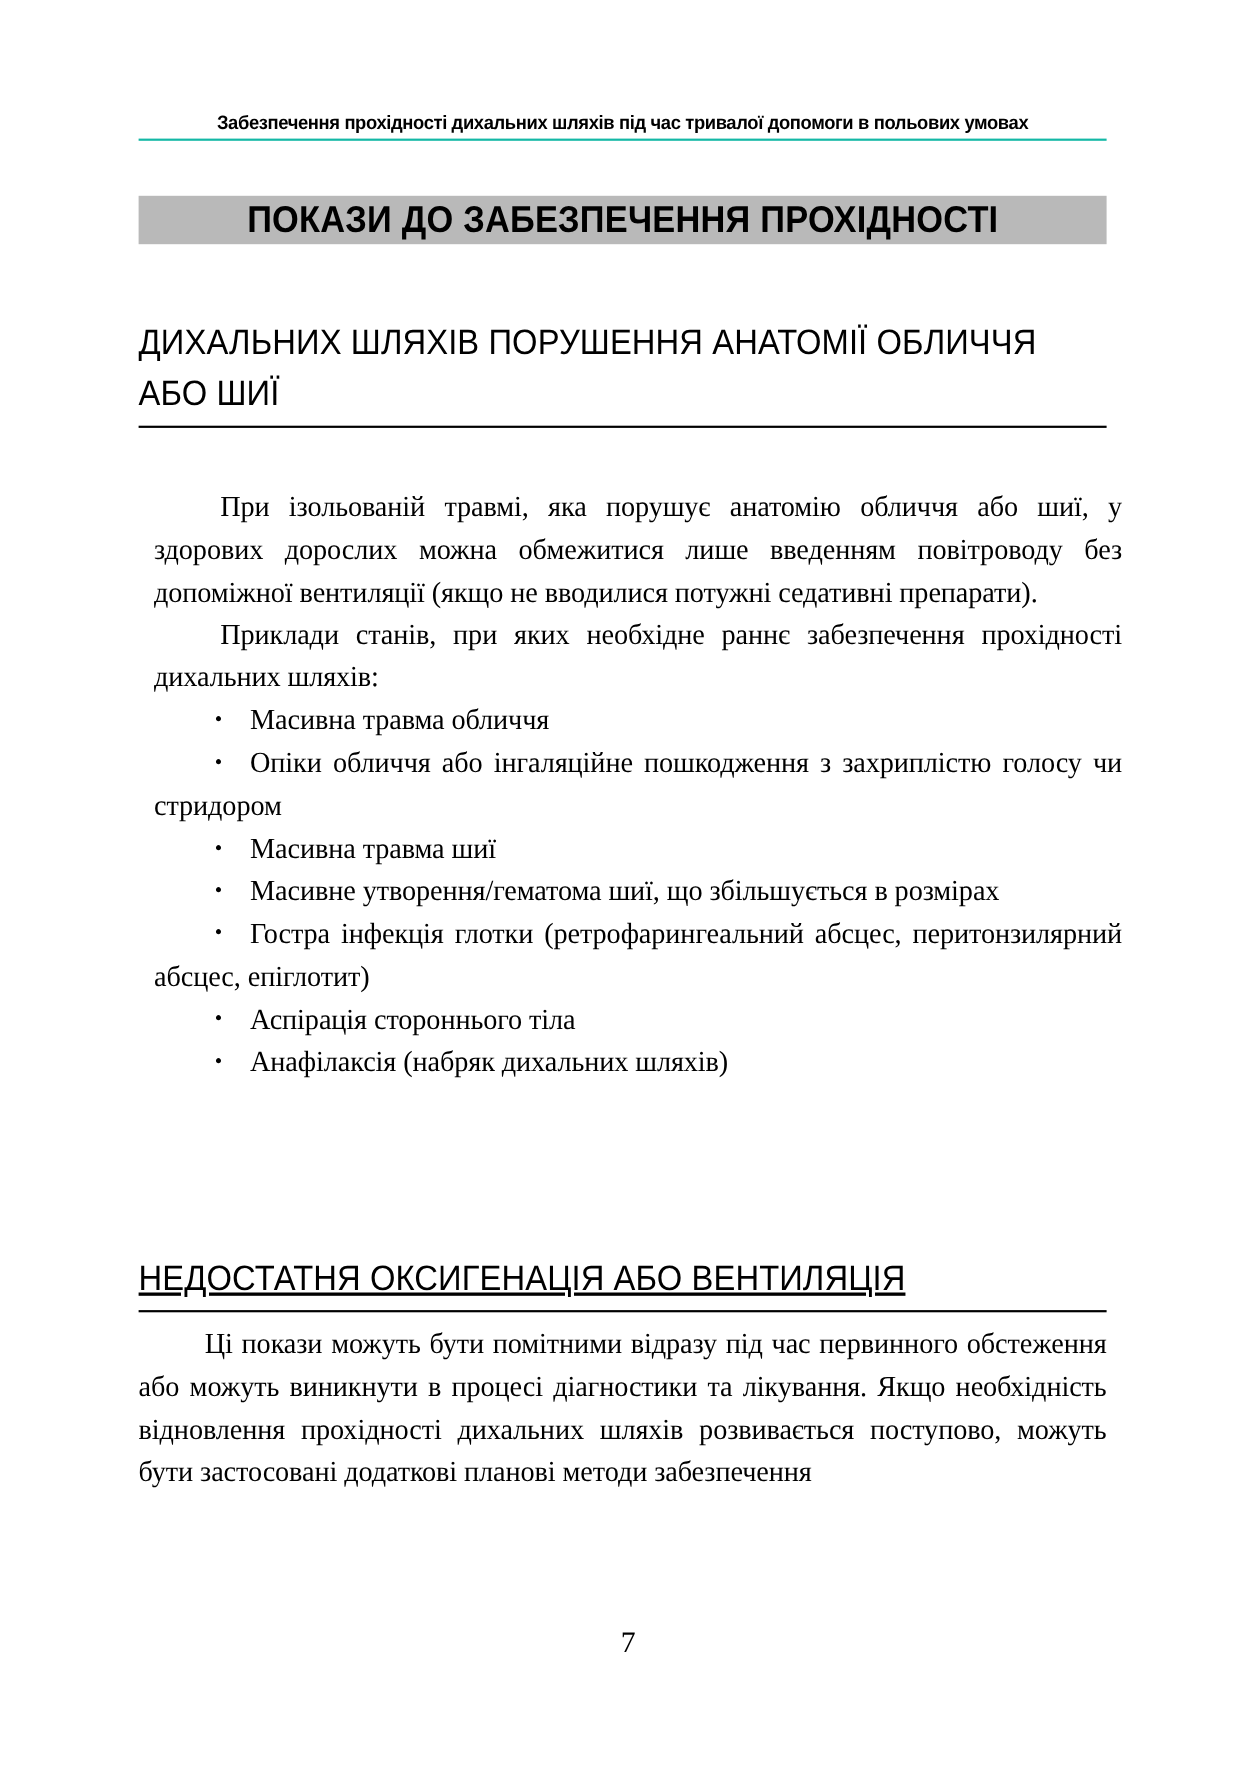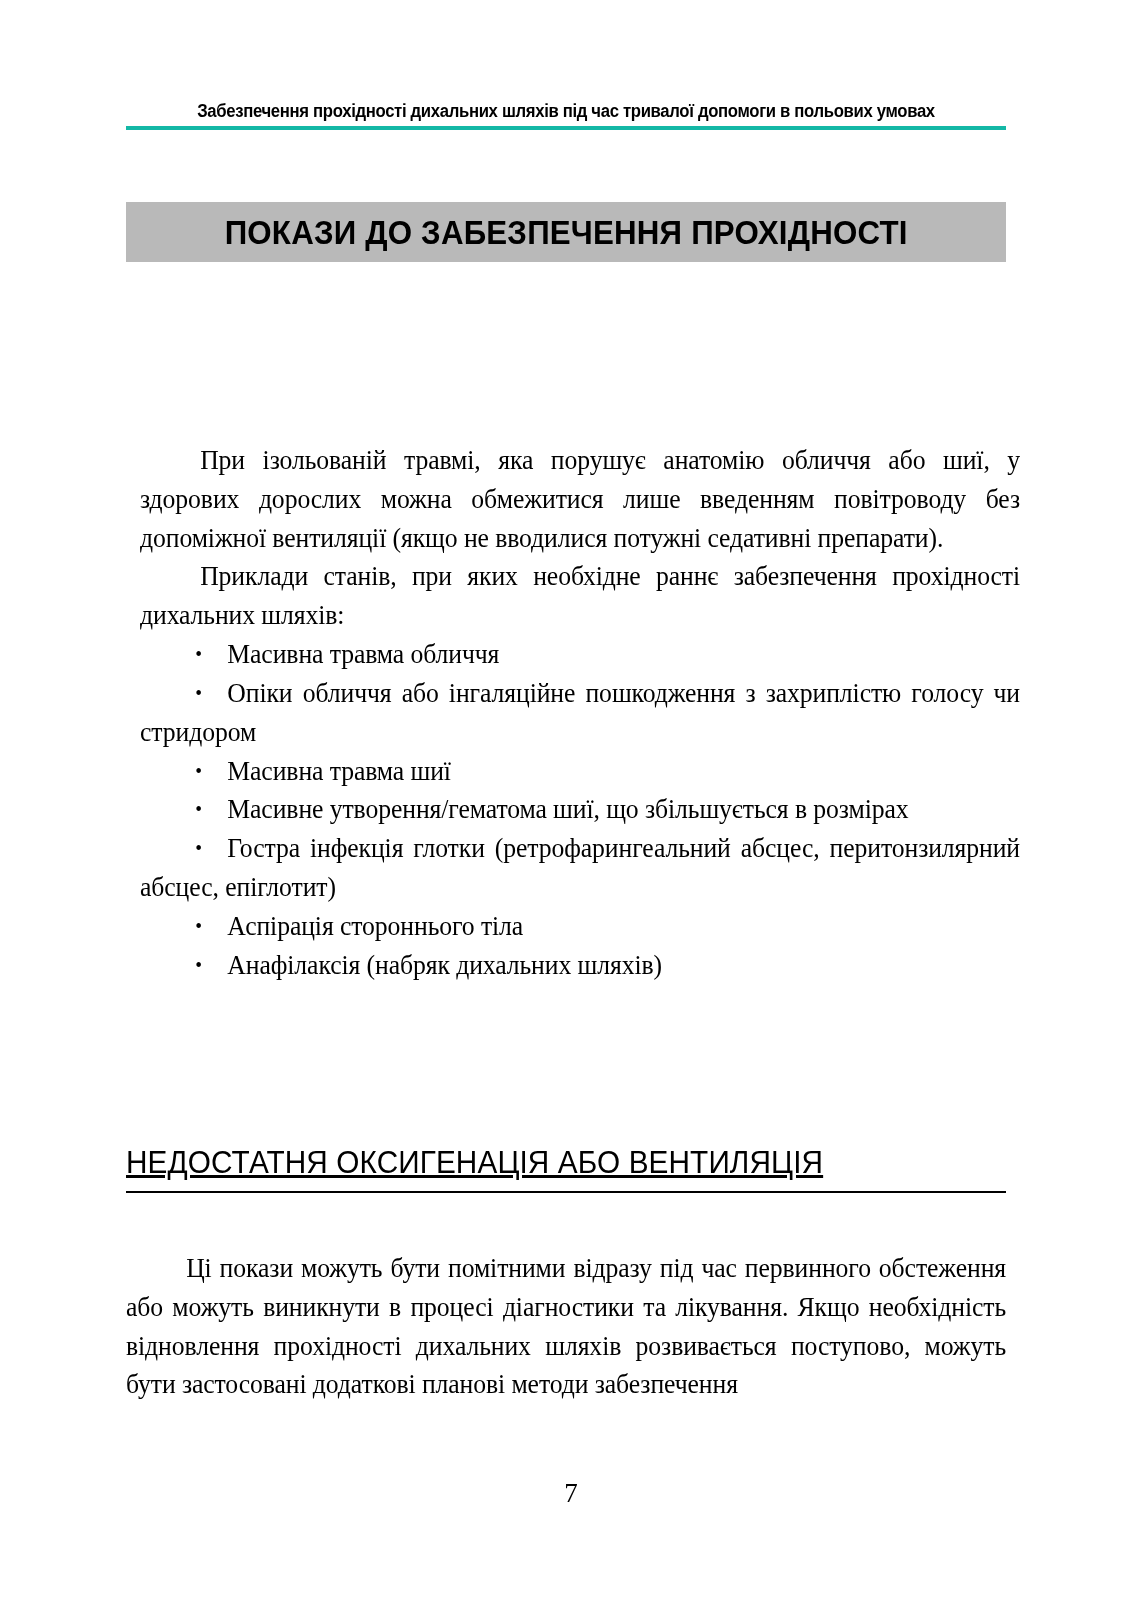--- a/index.html
+++ b/index.html
@@ -22,43 +22,43 @@
     inset: 0;
     background: #ffffff;
   }
 
   
   .running-header {
     position: absolute;
     left: 126px;
     top: 101px;
     width: 880px;
-    border-bottom: 4px solid #14b8a6;
+    border-bottom: 2px solid #14b8a6;
     padding-bottom: 5px;
     text-align: center;
   }
   .running-header-text {
     display: block;
     font-family: "Liberation Sans", "DejaVu Sans", sans-serif;
     font-size: 17.5px;
     font-weight: 600;
     letter-spacing: -0.35px;
     transform: scaleX(0.955);
     transform-origin: center;
     white-space: nowrap;
     line-height: 1.15;
   }
 
   
   .banner {
     position: absolute;
     left: 126px;
-    top: 202px;
-    width: 880px;
-    height: 60px;
+    top: 178px;
+    width: 880px;
+    height: 44px;
     background: #b9b9b9;
     display: flex;
     align-items: center;
     justify-content: center;
     overflow: hidden;
   }
   .banner-text {
     font-family: "Liberation Sans", "DejaVu Sans", sans-serif;
     font-weight: 700;
     font-size: 34px;
@@ -92,21 +92,21 @@
     width: 107.5%;
   }
 
   
   .body-block {
     position: absolute;
     left: 126px;
     width: 880px;
   }
   .body-block.block-one { top: 441px; margin-left: 14px; }
-  .body-block.block-two { top: 1249px; }
+  .body-block.block-two { top: 1202px; }
 
   p.para {
     margin: 0;
     font-size: 26.5px;
     line-height: 1.465;
     text-align: justify;
     text-indent: 62px;
     letter-spacing: -0.1px;
     transform: scaleX(0.97);
     transform-origin: left top;
@@ -159,20 +159,23 @@
 <div class="page">
 
   <div class="running-header">
     <span class="running-header-text">Забезпечення прохідності дихальних шляхів під час тривалої допомоги в польових умовах</span>
   </div>
 
   <div class="banner">
     <span class="banner-text">ПОКАЗИ ДО ЗАБЕЗПЕЧЕННЯ ПРОХІДНОСТІ</span>
   </div>
 
+  <div class="section-heading h-primary">
+    <span class="section-heading-text">ДИХАЛЬНИХ ШЛЯХІВ ПОРУШЕННЯ АНАТОМІЇ ОБЛИЧЧЯ АБО ШИЇ</span>
+  </div>
 
   <div class="body-block block-one">
 
     <p class="para">При ізольованій травмі, яка порушує анатомію обличчя або шиї, у здорових дорослих можна обмежитися лише введенням повітроводу без допоміжної вентиляції (якщо не вводилися потужні седативні препарати).</p>
 
     <p class="para">Приклади станів, при яких необхідне раннє забезпечення прохідності дихальних шляхів:</p>
 
     <ul class="bullet-list">
       <li>
         <span class="bullet-marker">•</span>

